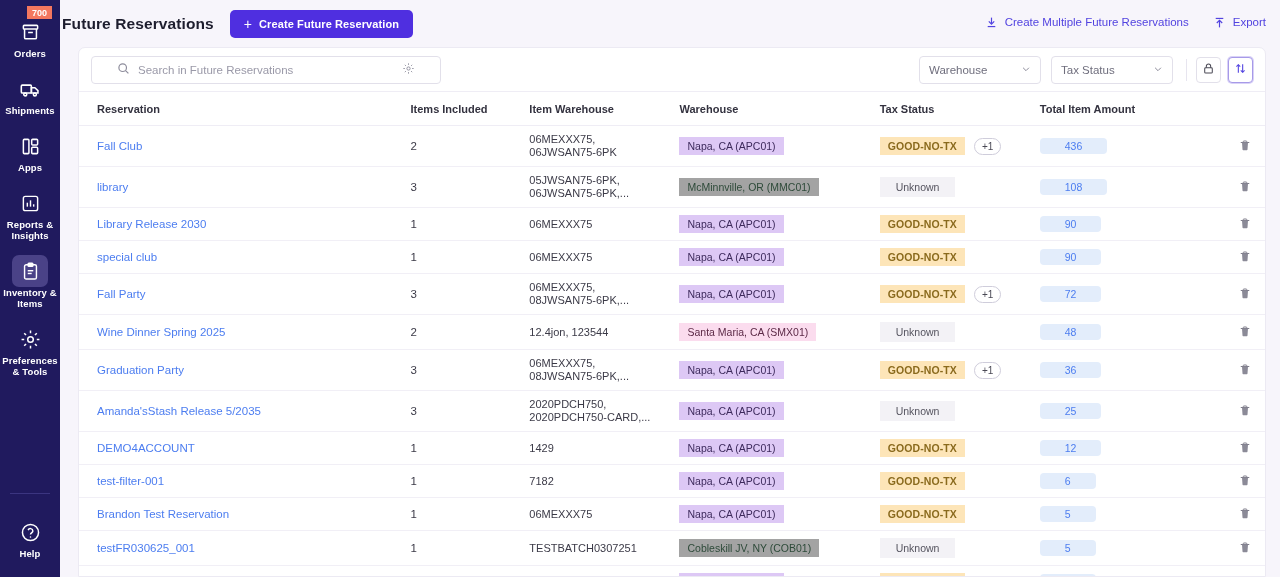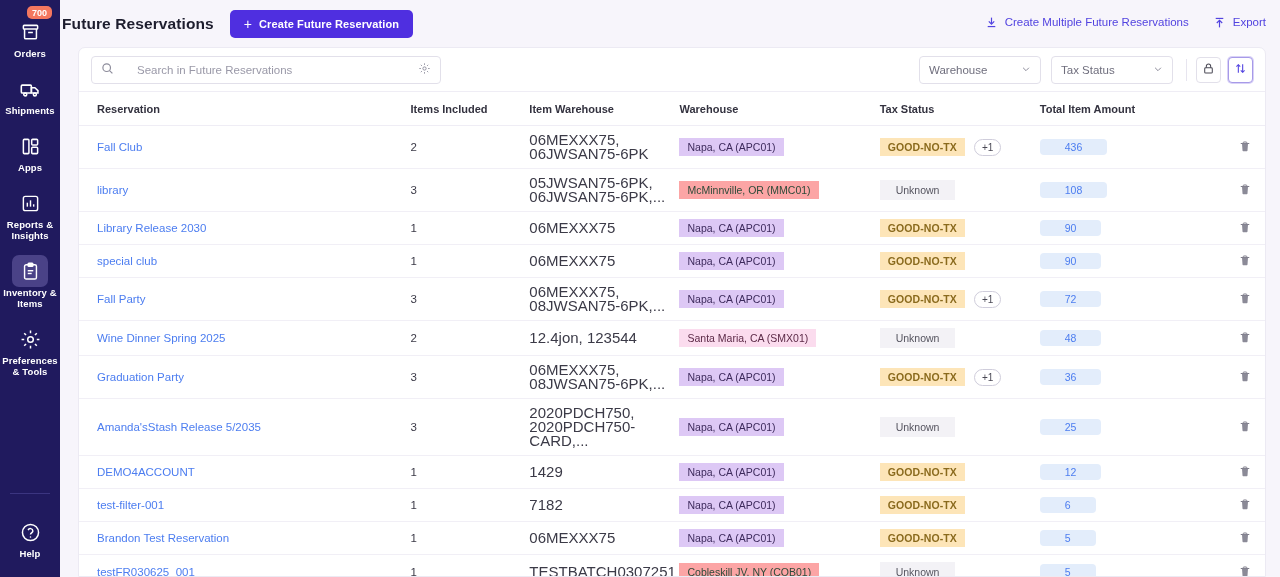--- a/index.html
+++ b/index.html
@@ -32,21 +32,21 @@
   .nav-item.active .nav-icon-box { background: #4a4287; }
   .nav-label {
     color: #ffffff; font-size: 9.5px; line-height: 11px;
     text-align: center; font-weight: 600;
     letter-spacing: .1px; width: 58px;
   }
   .badge-count {
     position: absolute; top: -10px; left: 15px;
     background: #f4775f; color: #fff;
     font-size: 9px; font-weight: 700;
-    border-radius: 5px; padding: 1.5px 5px;
+    border-radius: 0; padding: 1.5px 5px;
     line-height: 10px;
   }
   .sidebar-spacer { flex: 1; }
   .sidebar-divider {
     width: 40px; height: 1px; background: #3b3580; margin: 0 0 14px 0;
   }
   .help-item { margin-bottom: 12px; }
 
   
   .main { flex: 1; height: 577px; display: flex; flex-direction: column; overflow: hidden; }
@@ -86,22 +86,22 @@
   }
   .card-toolbar {
     height: 44px; flex: 0 0 44px;
     display: flex; align-items: center;
     padding: 0 12px 0 12px;
     border-bottom: 1px solid #efedf5;
   }
   .search-box {
     width: 350px; height: 28px;
     border: 1px solid #e2e0ea; border-radius: 4px;
-    display: flex; align-items: center; padding: 0 9px;
-    gap: 23px;
+    display: flex; align-items: center; padding: 0 25px;
+    gap: 8px;
   }
   .search-box input {
     flex: 1; border: none; outline: none;
     font-size: 11.5px; color: #43434f;
     font-family: "Liberation Sans", sans-serif;
     background: transparent;
   }
   .search-box input::placeholder { color: #9a99a8; }
   .toolbar-spacer { flex: 1; }
   .select-pill {
@@ -138,29 +138,29 @@
   .col-res   { width: 265px; padding-left: 18px !important; }
   .col-items { width: 95px; }
   .col-comp  { width: 120px; }
   .col-wh    { width: 160px; }
   .col-tax   { width: 128px; }
   .col-amt   { width: 120px; }
   .col-del   { width: 60px; }
   thead .col-res { padding-left: 18px; }
 
   .res-link { color: #4c7df0; cursor: pointer; font-size: 11.5px; }
-  .comp-text { color: #3b3a47; font-size: 15px; line-height: 13px; white-space: pre-line; }
+  .comp-text { color: #3b3a47; font-size: 11px; line-height: 13px; white-space: pre-line; }
 
   .chip {
     display: inline-block; border-radius: 0;
     padding: 3px 8px; font-size: 10.5px; line-height: 12px;
     white-space: nowrap;
   }
   .chip-purple { background: #ddc8f5; color: #3d2a5c; }
-  .chip-green  { background: #fca5a5; color: #2d4a39; }
+  .chip-green  { background: #a3a3a3; color: #2d4a39; }
   .chip-pink   { background: #fbdcee; color: #5c2a47; }
   .chip-tax-good { background: #fde5b8; color: #8a6a1d; font-weight: 600; letter-spacing: .1px; }
   .chip-tax-unk  { background: #f3f2f6; color: #55545f; padding: 4px 16px; }
   .chip-plus {
     display: inline-flex; align-items: center; justify-content: center;
     border: 1px solid #cfcddb; border-radius: 10px;
     font-size: 10px; color: #4a4955;
     padding: 2px 7px; margin-left: 9px; cursor: pointer;
   }
   .tax-cell { display: flex; align-items: center; }

